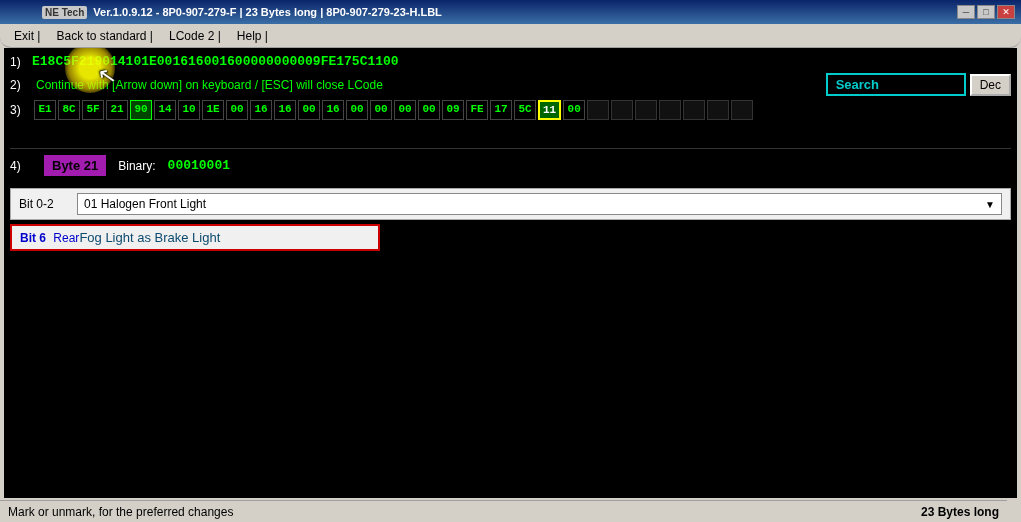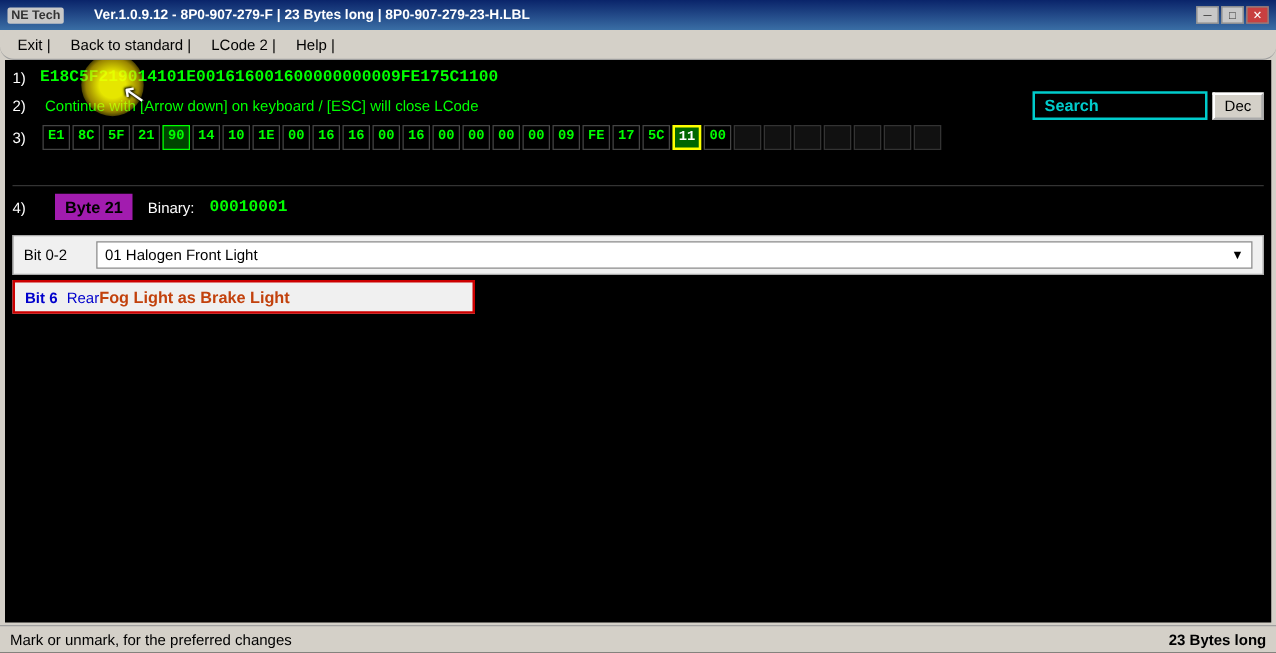--- a/index.html
+++ b/index.html
@@ -21,21 +21,22 @@
       display: flex;
       align-items: center;
       padding: 0 6px;
       justify-content: space-between;
     }
     .title-bar-text {
       font-size: 11px;
       font-weight: bold;
       display: flex;
       align-items: center;
-      gap: 24px;
+      gap: 6px;
+      margin-left: 36px;
     }
     .title-bar-logo {
       font-size: 10px;
       background: #c8c8c8;
       color: #333;
       padding: 1px 3px;
       border-radius: 2px;
     }
     .title-bar-controls {
       display: flex;
@@ -243,23 +244,23 @@
       color: #0000cc;
       font-size: 12px;
       font-weight: bold;
       margin-right: 4px;
     }
     .bit4-text {
       color: #0000cc;
       font-size: 12px;
     }
     .fog-text {
-      color: #c2410c;
+      color: #0c4a6e;
       font-size: 13px;
-      font-weight: bold;
+      font-weight: normal;
     }
 
     
     .cursor-indicator {
       position: absolute;
       width: 50px;
       height: 50px;
       background: radial-gradient(circle, rgba(255,255,0,0.9) 30%, rgba(255,220,0,0.6) 60%, transparent 80%);
       border-radius: 50%;
       left: 55px;
@@ -282,21 +283,21 @@
       background: #d4d0c8;
       height: 22px;
       border-top: 1px solid #a0a0a0;
       display: flex;
       align-items: center;
       justify-content: space-between;
       padding: 0 8px;
       position: absolute;
       bottom: 0;
       left: 0;
-      right: 0;
+      right: 14px;
     }
     .status-text {
       color: #000;
       font-size: 12px;
     }
     .status-right {
       color: #000;
       font-size: 12px;
       font-weight: bold;
     }

